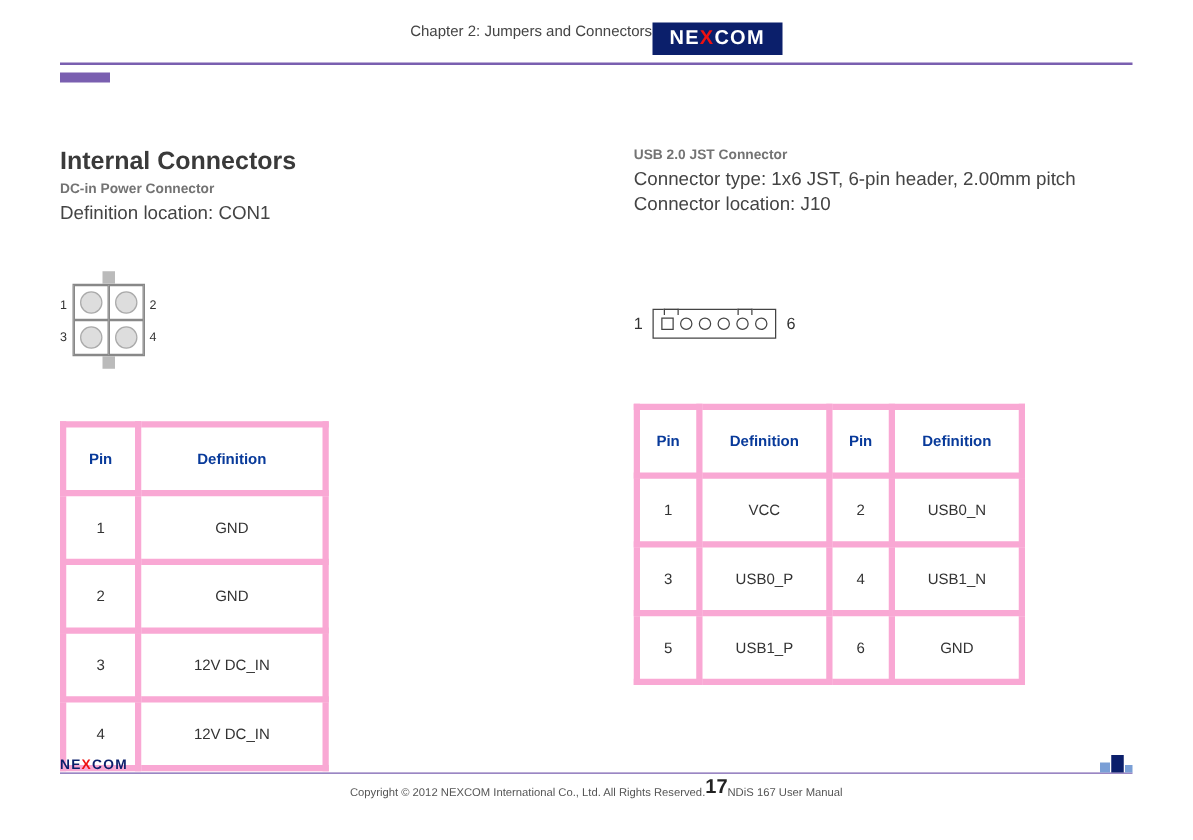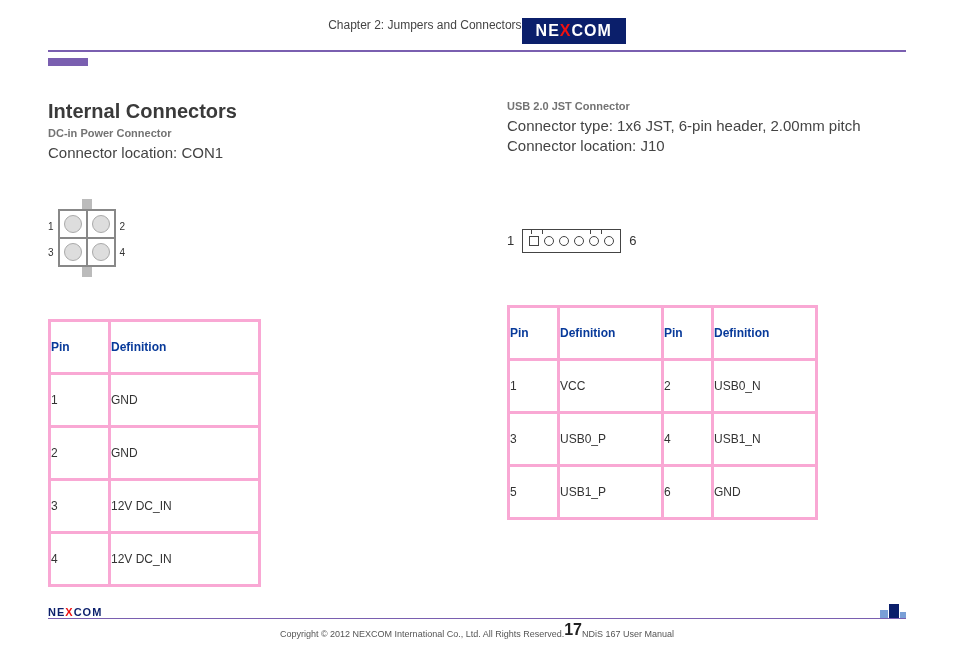--- a/index.html
+++ b/index.html
@@ -17,21 +17,21 @@
   .logo-box {
     background: #0b1f6b; color: #fff; font-weight: 700; font-size: 16px;
     padding: 4px 14px; letter-spacing: 1px; display: inline-flex; align-items: center;
   }
   .logo-box .red { color: #e11; }
   .rule {
     margin-top: 6px; height: 2px; background: #7a5fb0;
   }
   .tab { width: 40px; height: 8px; background: #7a5fb0; margin-top: 6px; }
   .content { display: flex; gap: 60px; margin-top: 34px; }
-  .col { flex: 1; }
+  .col { flex: 1; margin-top: 18px; }
   h1 { font-size: 20px; font-weight: 700; color: #3a3a3a; margin-bottom: 4px; }
   h2 { font-size: 11px; font-weight: 700; color: #737373; margin-bottom: 4px; }
   .desc { font-size: 15px; color: #444; line-height: 1.35; }
 
   
   .dia-left { margin-top: 46px; display: flex; align-items: flex-start; }
   .pinlbl-col { display:flex; flex-direction:column; justify-content:space-around; font-size:10px; padding: 4px 4px 0 0; height:56px; }
   .grid2x2 {
     border: 1px solid #888; display:grid; grid-template-columns: 28px 28px; grid-template-rows:28px 28px;
     position: relative;
@@ -39,21 +39,21 @@
   .cell { border:1px solid #888; display:flex; align-items:center; justify-content:center; }
   .circ { width:18px; height:18px; border-radius:50%; background:#ddd; border:1px solid #aaa; }
   .grid2x2::before, .grid2x2::after {
     content:""; position:absolute; background:#bbb; width:10px; height:10px;
   }
   .grid2x2::before { top:-11px; left:23px; }
   .grid2x2::after  { bottom:-11px; left:23px; }
 
   
   table { border-collapse: collapse; margin-top: 52px; font-size: 12px; }
-  th, td { border:3px solid #f9a8d4; padding: 18px 0; text-align:left; }
+  th, td { border:5px solid #f9a8d4; padding: 18px 0; text-align:center; }
   th { color:#083a9a; font-weight:700; }
   .tbl-left th:nth-child(1), .tbl-left td:nth-child(1){ width:60px; }
   .tbl-left th:nth-child(2), .tbl-left td:nth-child(2){ width:150px; }
   .tbl-right th, .tbl-right td { width:104px; }
   .tbl-right th:nth-child(1), .tbl-right td:nth-child(1),
   .tbl-right th:nth-child(3), .tbl-right td:nth-child(3){ width:50px; }
 
   
   .dia-right { margin-top: 72px; display:flex; align-items:center; gap:8px; }
   .dia-right span { font-size:13px; }
@@ -96,21 +96,21 @@
       <span>COM</span>
   </div>
 </div>
 <div class="rule"></div>
 <div class="tab"></div>
 
 <div class="content">
   <div class="col">
     <h1>Internal Connectors</h1>
     <h2>DC-in Power Connector</h2>
-    <div class="desc">Connector location: CON1</div>
+    <div class="desc">Definition location: CON1</div>
 
     <div class="dia-left">
       <div class="pinlbl-col">
         <span>1</span>
         <span>3</span>
       </div>
       <div class="grid2x2">
         <div class="cell">
             <div class="circ"></div>
           </div>

